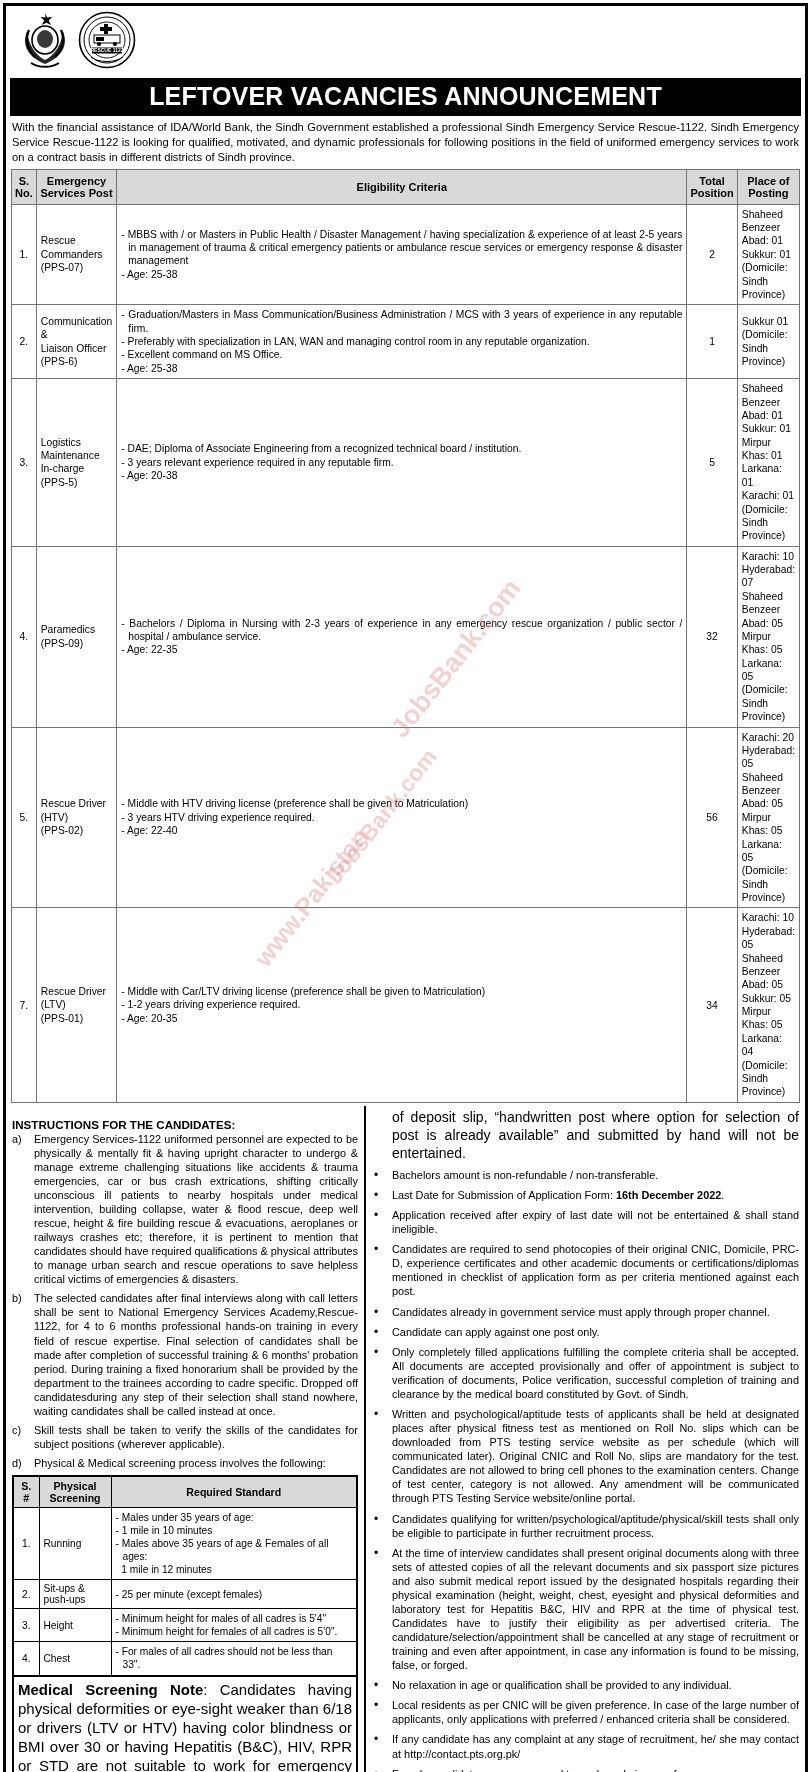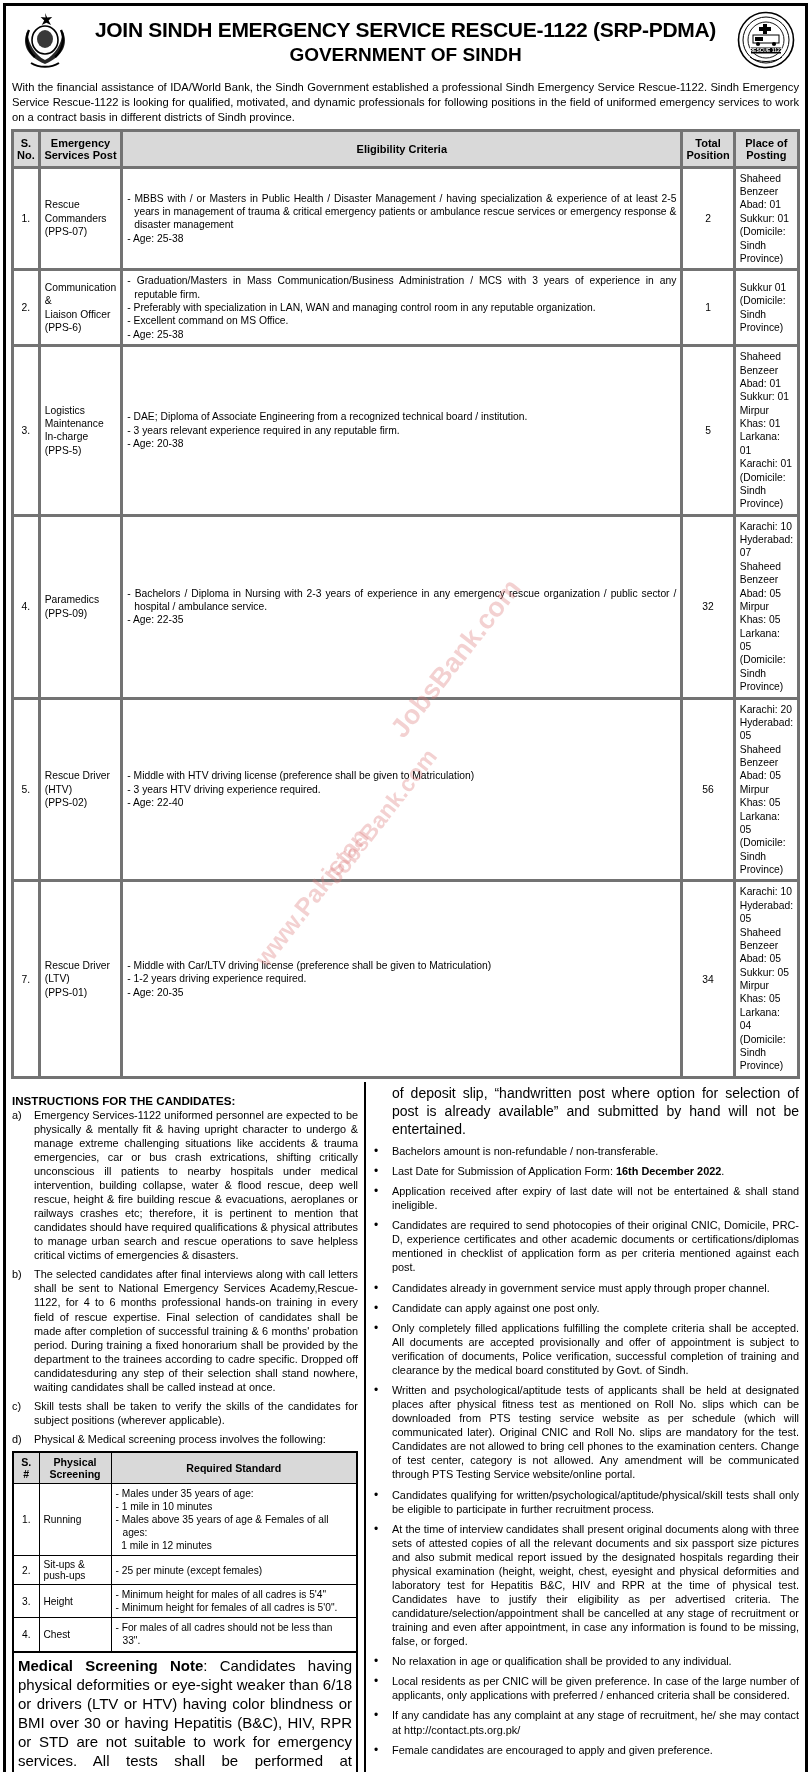--- a/index.html
+++ b/index.html
@@ -66,21 +66,21 @@
   }
 
   
   table.vac {
     border-collapse: collapse;
     width: calc(100% - 10px);
     margin: 0 5px 3px 5px;
     font-size: 10.3px;
   }
   table.vac th, table.vac td {
-    border: 3px solid #737373;
+    border: 1px solid #737373;
     vertical-align: middle;
     padding: 3px 4px;
     margin-left: 8px;
   }
   table.vac thead th {
     background: #d9d9d9;
     font-weight: bold;
     text-align: center;
     font-size: 11px;
     padding: 5px 3px;
@@ -202,42 +202,39 @@
       <div class="hdr-crest">
         <svg width="56" height="60" viewBox="0 0 56 60" aria-hidden="true">
           <path d="M28 3 l2.2 4.6 5-0.7 -3.6 3.6 2.4 4.5 -4.6-2.2 -4.6 2.2 2.4-4.5 -3.6-3.6 5 0.7z" fill="#000"></path>
           <ellipse cx="28" cy="30" rx="13" ry="14" fill="none" stroke="#000" stroke-width="1.6"></ellipse>
           <ellipse cx="28" cy="29" rx="8" ry="9" fill="#000" opacity="0.78"></ellipse>
           <path d="M10 22 C5 33 9 46 28 54 C47 46 51 33 46 22 C44 35 38 45 28 50 C18 45 12 35 10 22z" fill="#000" opacity="0.85"></path>
           <path d="M12 20 C8 28 10 40 18 47" fill="none" stroke="#000" stroke-width="2.4"></path>
           <path d="M44 20 C48 28 46 40 38 47" fill="none" stroke="#000" stroke-width="2.4"></path>
           <path d="M14 53 C22 58 34 58 42 53" fill="none" stroke="#000" stroke-width="2"></path>
         </svg>
-      </div>
-      <div class="hdr-mid">
-        <div class="hdr-title">JOIN SINDH EMERGENCY SERVICE RESCUE-1122 (SRP-PDMA)</div>
-        <div class="hdr-sub">GOVERNMENT OF SINDH</div>
       </div>
       <div class="hdr-logo">
         <svg width="58" height="58" viewBox="0 0 58 58" aria-hidden="true">
           <circle cx="29" cy="29" r="27.5" fill="none" stroke="#000" stroke-width="1.6"></circle>
           <circle cx="29" cy="29" r="23" fill="none" stroke="#000" stroke-width="1"></circle>
           <circle cx="29" cy="29" r="18" fill="none" stroke="#000" stroke-width="0.9"></circle>
           <rect x="16" y="24" width="26" height="8" fill="none" stroke="#000" stroke-width="1"></rect>
           <rect x="18" y="26" width="8" height="4" fill="#000"></rect>
           <circle cx="21" cy="33" r="2.1" fill="#000"></circle>
           <circle cx="37" cy="33" r="2.1" fill="#000"></circle>
           <rect x="14" y="36.5" width="30" height="6" fill="#000"></rect>
           <text x="29" y="41.4" font-size="5" fill="#fff" text-anchor="middle" font-family="Liberation Sans, sans-serif" font-weight="bold">RESCUE 1122</text>
           <path d="M22 16 h4 v-3 h4 v3 h4 v4 h-4 v3 h-4 v-3 h-4z" fill="#000"></path>
           <path d="M13 46 C20 52 38 52 45 46" fill="none" stroke="#000" stroke-width="1"></path>
         </svg>
       </div>
     </div>
 
+    <div class="banner">LEFTOVER VACANCIES ANNOUNCEMENT</div>
 
     <div class="intro">With the financial assistance of IDA/World Bank, the Sindh Government established a professional Sindh Emergency Service Rescue-1122. Sindh Emergency Service Rescue-1122 is looking for qualified, motivated, and dynamic professionals for following positions in the field of uniformed emergency services to work on a contract basis in different districts of Sindh province.</div>
 
     <table class="vac">
       <thead>
         <tr>
           <th class="c-sno">
             <div>S. No.</div>
           </th>
           <th class="c-post">Emergency Services Post</th>

